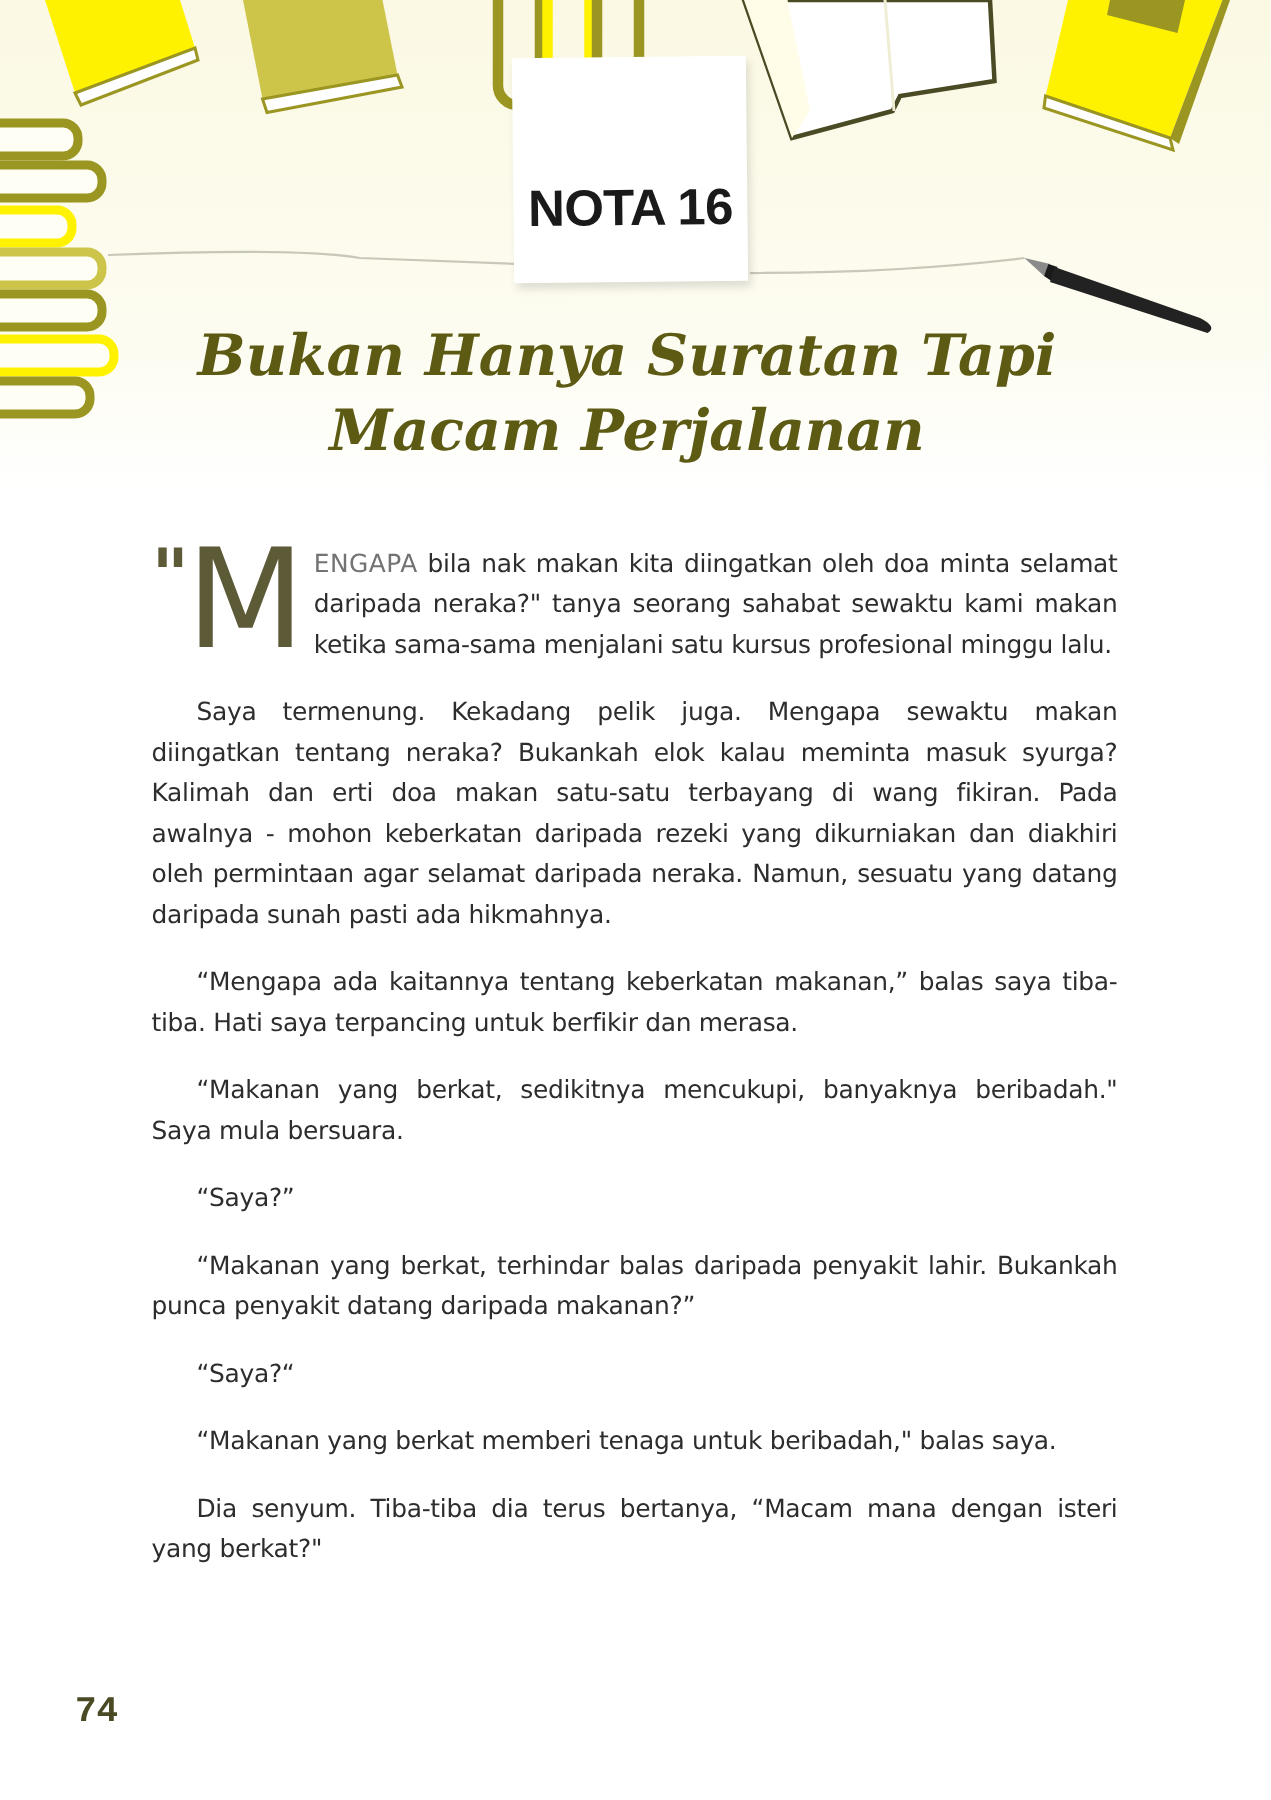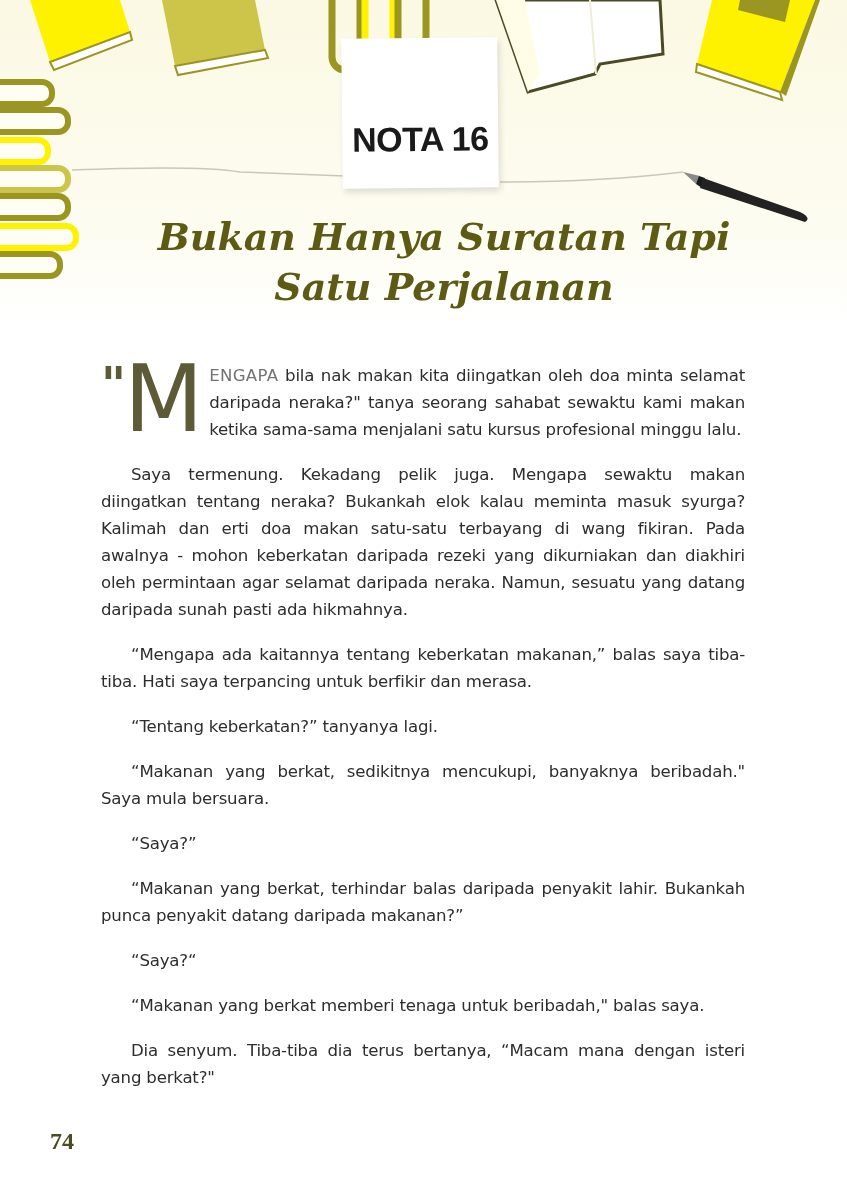--- a/index.html
+++ b/index.html
@@ -19,21 +19,21 @@
       box-shadow: 2px 4px 6px rgba(0,0,0,0.12);
       transform: rotate(-0.6deg);
     }
     .note-title {
       position: absolute; left: 0; right: 0; top: 82px;
       text-align: center;
       font-family: "Liberation Sans", sans-serif; font-weight: bold;
       font-size: 34px; letter-spacing: -0.5px; color: #1a1a1a;
     }
     .chapter-title {
-      position: absolute; left: 134px; width: 620px; top: 212px;
+      position: absolute; left: 108px; width: 620px; top: 212px;
       text-align: center;
       font-family: "DejaVu Serif", serif; font-style: italic; font-weight: bold;
       font-size: 38px; line-height: 50px; color: #5d5a14;
     }
     .content {
       position: absolute; left: 101px; width: 644px; top: 362px;
       font-family: "DejaVu Sans", sans-serif; font-size: 16.6px; line-height: 27px;
       color: #2d2d2d; text-align: justify; letter-spacing: -0.2px;
     }
     .content p { margin: 0 0 18px 0; text-indent: 30px; }
@@ -41,21 +41,21 @@
     .dropcap-wrap {
       float: left; height: 78px; margin: 2px 6px 0 0;
       font-family: "DejaVu Sans", sans-serif; color: #5d5a38; line-height: 1;
       display: flex; align-items: flex-start;
     }
     .dq { font-size: 48px; font-weight: bold; margin-top: -4px; letter-spacing: -2px; }
     .dm { font-size: 92px; font-weight: normal; margin-top: -10px; }
     .lead { color: #737373; letter-spacing: 0.3px; }
     .page-number {
       position: absolute; left: 50px; top: 1128px;
-      font-family: Liberation Serif, serif; font-weight: bold; font-size: 24px; color: #4a4a25;
+      font-family: Liberation Mono, monospace; font-weight: bold; font-size: 24px; color: #4a4a25;
     }
   </style>
 </head>
 <body>
 
 <div class="header-bg"></div>
 
 <svg class="illus" viewBox="0 0 847 330" xmlns="http://www.w3.org/2000/svg">
 
   <g>
@@ -106,34 +106,33 @@
     <path d="M 703 178 L 800 212 Q 812 218 805 222 L 700 188 Z" fill="#222222"></path>
   </g>
 </svg>
 
 <div class="note-card">
   <div class="note-title">NOTA 16</div>
 </div>
 
 <div class="chapter-title">
   <div>Bukan Hanya Suratan Tapi</div>
-  <div>Satu Perjalanan</div>
+  <div>Macam Perjalanan</div>
 </div>
 
 <div class="content">
   <p class="first">
     <span class="dropcap-wrap">
       <span class="dq">"</span>
       <span class="dm">M</span>
     </span>
     <span class="lead">ENGAPA</span><span> bila nak makan kita diingatkan oleh doa minta selamat daripada neraka?" tanya seorang sahabat sewaktu kami makan ketika sama-sama menjalani satu kursus profesional minggu lalu.</span>
   </p>
   <p>Saya termenung. Kekadang pelik juga. Mengapa sewaktu makan diingatkan tentang neraka? Bukankah elok kalau meminta masuk syurga? Kalimah dan erti doa makan satu-satu terbayang di wang fikiran. Pada awalnya - mohon keberkatan daripada rezeki yang dikurniakan dan diakhiri oleh permintaan agar selamat daripada neraka. Namun, sesuatu yang datang daripada sunah pasti ada hikmahnya.</p>
   <p>“Mengapa ada kaitannya tentang keberkatan makanan,” balas saya tiba-tiba. Hati saya terpancing untuk berfikir dan merasa.</p>
-  <p>“Tentang keberkatan?” tanyanya lagi.</p>
   <p>“Makanan yang berkat, sedikitnya mencukupi, banyaknya beribadah." Saya mula bersuara.</p>
   <p>“Saya?”</p>
   <p>“Makanan yang berkat, terhindar balas daripada penyakit lahir. Bukankah punca penyakit datang daripada makanan?”</p>
   <p>“Saya?“</p>
   <p>“Makanan yang berkat memberi tenaga untuk beribadah," balas saya.</p>
   <p>Dia senyum. Tiba-tiba dia terus bertanya, “Macam mana dengan isteri yang berkat?"</p>
 </div>
 
 <div class="page-number">74</div>
 

